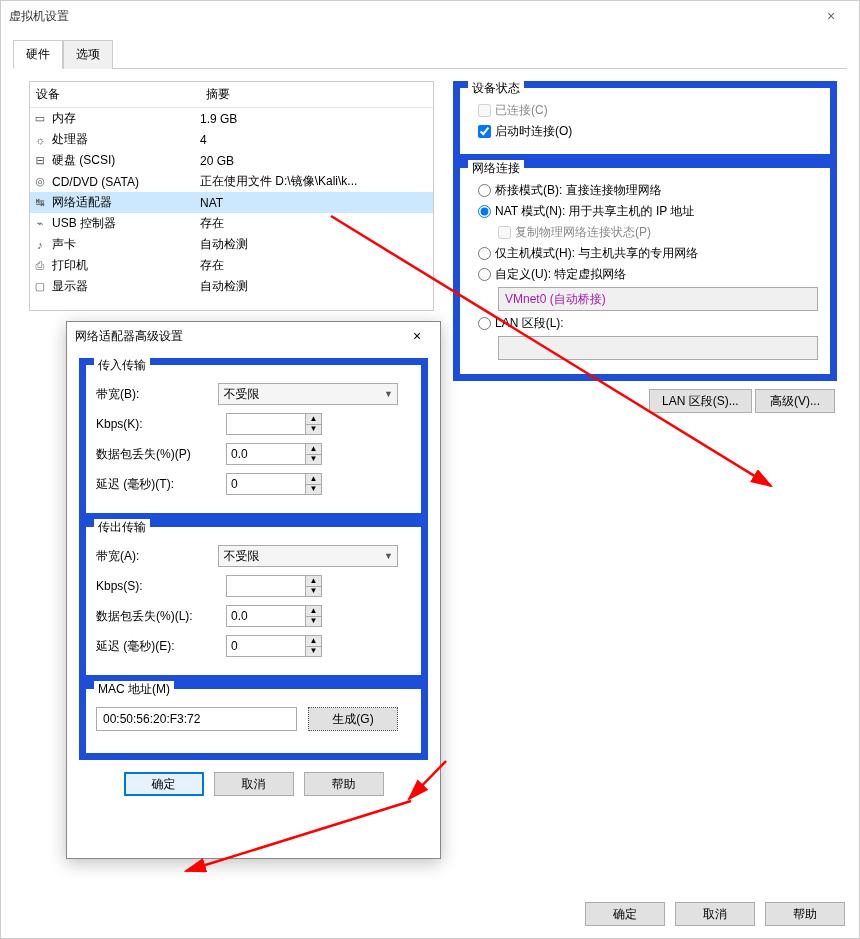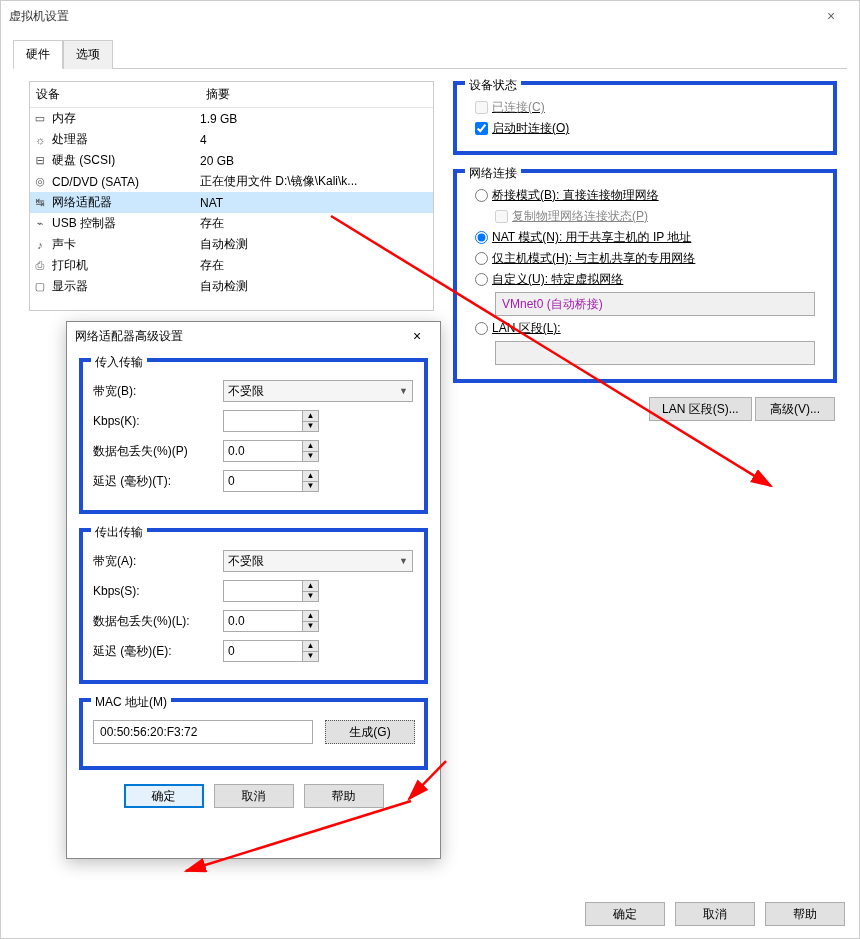--- a/index.html
+++ b/index.html
@@ -16,23 +16,23 @@
 .devlist-header { display: flex; border-bottom: 1px solid #e5e5e5; }
 .devlist-header div { padding: 4px 6px; }
 .col-dev { width: 170px; }
 .col-sum { flex: 1; }
 .devrow { display: flex; align-items: center; padding: 2px 0; }
 .devrow.selected { background: #cce8ff; }
 .devrow .icon { width: 20px; text-align: center; color: #555; font-size: 11px; }
 .devrow .name { width: 150px; padding-left: 2px; }
 .devrow .summary { flex: 1; white-space: nowrap; overflow: hidden; text-overflow: ellipsis; }
 .right-panel { position: absolute; left: 440px; top: 10px; right: 10px; }
-.groupbox { border: 4px solid #1d4ed8; padding: 10px 9px 10px 10px; margin-bottom: 14px; position: relative; }
+.groupbox { border: 7px solid #1d4ed8; padding: 10px 23px 10px 10px; position: relative; }
 .groupbox .legend { position: absolute; top: -8px; left: 8px; background: #fff; padding: 0 4px; }
-.chk, .rad { display: flex; align-items: center; margin: 4px 0 4px 8px; gap: 4px; text-decoration: underline; }
+.chk, .rad { display: flex; align-items: center; margin: 4px 0 4px 8px; gap: 4px; }
 .chk input, .rad input { margin: 0; }
 .rad.sub { margin-left: 28px; color: #888; }
 .combo { display: block; width: 320px; height: 24px; border: 1px solid #aaa; background: #f0f0f0; color: #a21caf; padding: 0 6px; margin: 4px 0 4px 28px; line-height: 22px; }
 .btn { display: inline-flex; align-items: center; justify-content: center; height: 24px; padding: 0 12px; background: #e1e1e1; border: 1px solid #adadad; cursor: pointer; min-width: 80px; }
 .rbtns { text-align: right; margin-top: 8px; padding-right: 2px; }
 .bottom-btns { position: absolute; right: 14px; bottom: 12px; display: flex; gap: 10px; }
 
 .inner-dialog { position: absolute; left: 65px; top: 320px; width: 375px; height: 538px; background: #fff; border: 1px solid #888; box-shadow: 0 4px 16px rgba(0,0,0,0.25); z-index: 10; }
 .inner-title { height: 28px; display: flex; align-items: center; padding: 0 8px; }
 .inner-title .t { flex: 1; }
@@ -132,27 +132,27 @@
             <span>启动时连接(O)</span>
           </label>
       </div>
 
       <div class="groupbox">
         <div class="legend">网络连接</div>
         <label class="rad">
             <input type="radio" name="nc" style="">
             <span>桥接模式(B): 直接连接物理网络</span>
           </label>
+        <label class="rad">
+            <input type="radio" name="nc" checked="" style="">
+            <span>NAT 模式(N): 用于共享主机的 IP 地址</span>
+          </label>
         <label class="rad sub">
             <input type="checkbox" disabled="" style="">
             <span>复制物理网络连接状态(P)</span>
-          </label>
-        <label class="rad">
-            <input type="radio" name="nc" checked="" style="">
-            <span>NAT 模式(N): 用于共享主机的 IP 地址</span>
           </label>
         <label class="rad">
             <input type="radio" name="nc" style="">
             <span>仅主机模式(H): 与主机共享的专用网络</span>
           </label>
         <label class="rad">
             <input type="radio" name="nc" style="">
             <span>自定义(U): 特定虚拟网络</span>
           </label>
         <div class="combo">VMnet0 (自动桥接)</div>

